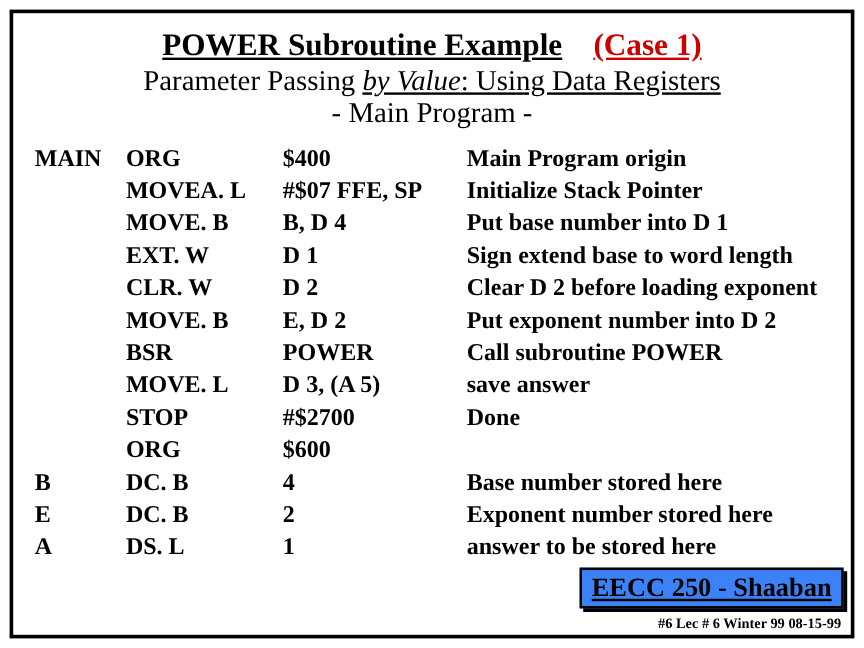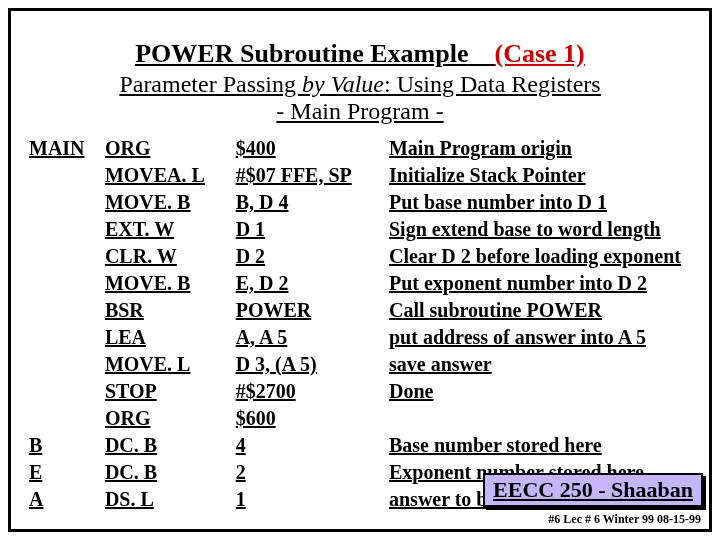--- a/index.html
+++ b/index.html
@@ -13,22 +13,21 @@
     box-sizing: border-box;
   }
   .frame {
     position: absolute;
     top: 8px;
     left: 8px;
     right: 8px;
     bottom: 8px;
     border: 3px solid #000;
     box-sizing: border-box;
-    padding: 26px 18px 8px 18px;
-    text-decoration: underline;
+    padding: 10px 18px 8px 18px;
   }
   .title-line1 {
     text-align: center;
     font-weight: bold;
     font-size: 26px;
     margin-top: 2px;
   }
   .title-line1 .u { text-decoration: underline; }
   .title-line1 .case { color: #cc0000; }
   .title-line2 {
@@ -61,21 +60,21 @@
   table.code td.col-com   { font-weight: bold; }
   .footer-box {
     position: absolute;
     right: 6px;
     bottom: 22px;
     border: 2px solid #000;
     box-shadow: 3px 3px 0 #000;
     font-size: 22px;
     font-weight: bold;
     padding: 2px 8px;
-    background: #c4b5fd;
+    background: #3b82f6;
     text-decoration: underline;
   }
   .footer-small {
     position: absolute;
     right: 8px;
     bottom: 2px;
     font-size: 12px;
     font-weight: bold;
   }
 </style>
@@ -133,26 +132,20 @@
           <td class="col-com">Put exponent number into D 2</td>
         </tr>
         <tr>
           <td class="col-label"></td>
           <td class="col-op">BSR</td>
           <td class="col-arg">POWER</td>
           <td class="col-com">Call subroutine  POWER</td>
         </tr>
         <tr>
           <td class="col-label"></td>
-          <td class="col-op">LEA</td>
-          <td class="col-arg">A, A 5</td>
-          <td class="col-com"> put address of  answer into A 5</td>
-        </tr>
-        <tr>
-          <td class="col-label"></td>
           <td class="col-op">MOVE. L</td>
           <td class="col-arg">D 3, (A 5)</td>
           <td class="col-com">save  answer</td>
         </tr>
         <tr>
           <td class="col-label"></td>
           <td class="col-op">STOP</td>
           <td class="col-arg">#$2700</td>
           <td class="col-com">Done</td>
         </tr>

